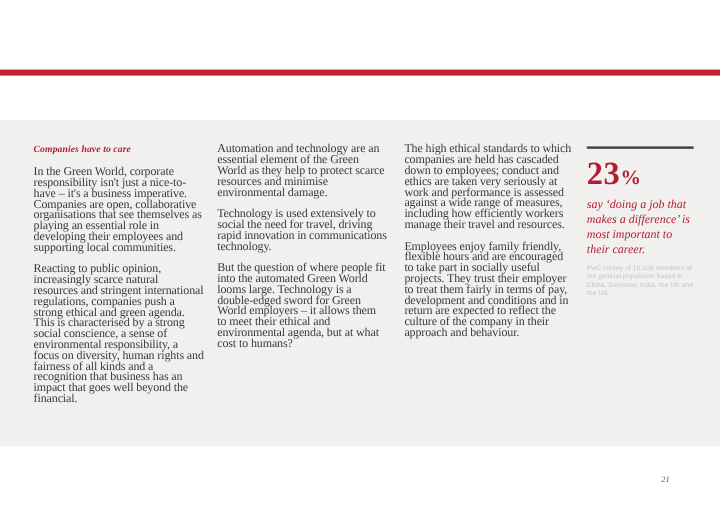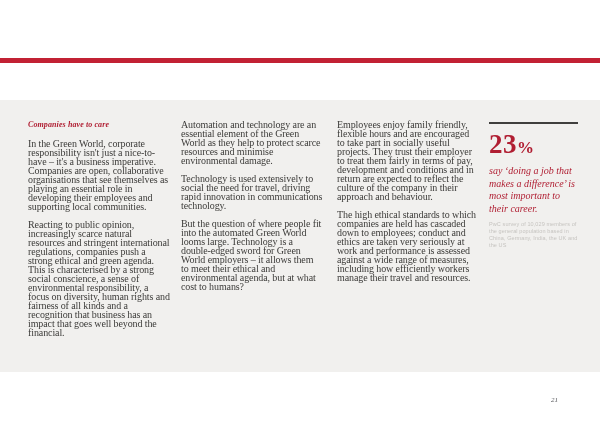--- a/index.html
+++ b/index.html
@@ -98,22 +98,22 @@
       <p class="body-para">Reacting to public opinion, increasingly scarce natural resources and stringent international regulations, companies push a strong ethical and green agenda. This is characterised by a strong social conscience, a sense of environmental responsibility, a focus on diversity, human rights and fairness of all kinds and a recognition that business has an impact that goes well beyond the financial.</p>
     </section>
 
     <section class="col col-2">
       <p class="body-para">Automation and technology are an essential element of the Green World as they help to protect scarce resources and minimise environmental damage.</p>
       <p class="body-para">Technology is used extensively to social the need for travel, driving rapid innovation in communications technology.</p>
       <p class="body-para">But the question of where people fit into the automated Green World looms large. Technology is a double-edged sword for Green World employers – it allows them to meet their ethical and environmental agenda, but at what cost to humans?</p>
     </section>
 
     <section class="col col-3">
+      <p class="body-para">The high ethical standards to which companies are held has cascaded down to employees; conduct and ethics are taken very seriously at work and performance is assessed against a wide range of measures, including how efficiently workers manage their travel and resources.</p>
       <p class="body-para">Employees enjoy family friendly, flexible hours and are encouraged to take part in socially useful projects. They trust their employer to treat them fairly in terms of pay, development and conditions and in return are expected to reflect the culture of the company in their approach and behaviour.</p>
-      <p class="body-para">The high ethical standards to which companies are held has cascaded down to employees; conduct and ethics are taken very seriously at work and performance is assessed against a wide range of measures, including how efficiently workers manage their travel and resources.</p>
     </section>
 
     <aside class="col col-4">
       <div class="stat-rule"></div>
       <div class="stat-value"><span>23</span><span class="stat-unit">%</span></div>
       <div class="stat-caption">say ‘doing a job that makes a difference’ is most important to their career.</div>
       <div class="stat-footnote">PwC survey of 10,029 members of the general population based in China, Germany, India, the UK and the US</div>
     </aside>
 
   </div>

